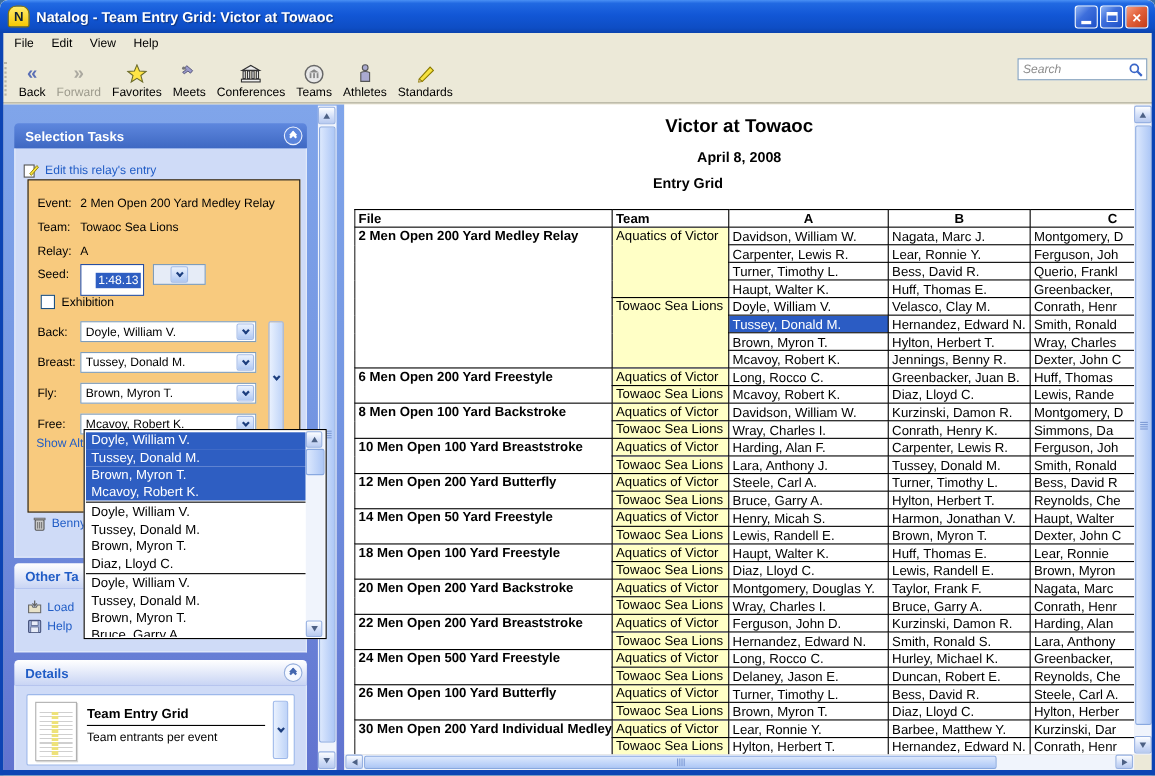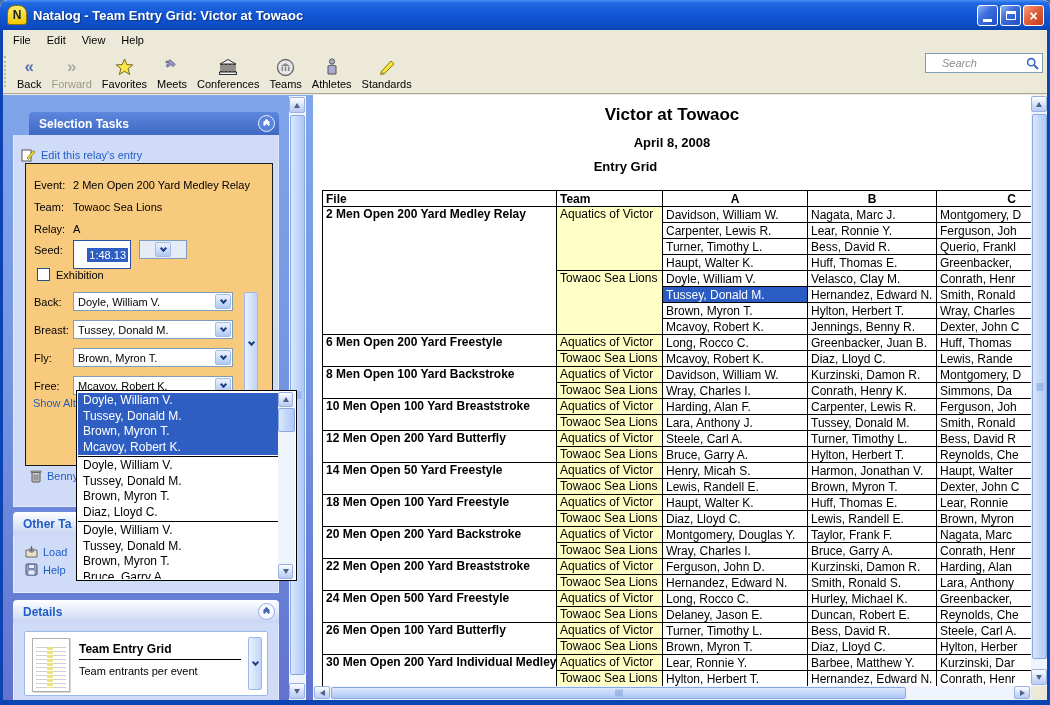--- a/index.html
+++ b/index.html
@@ -32,33 +32,33 @@
   .tgrip{position:absolute;left:4px;top:6px;bottom:6px;width:3px;border-left:2px dotted #B9B5A5;}
   .tbtns{position:absolute;left:12px;top:2px;display:flex;align-items:flex-start;}
   .tbtn{display:flex;flex-direction:column;align-items:center;justify-content:flex-end;height:40px;padding:2px 5px;}
   .tbtn .ico{height:20px;display:flex;align-items:center;justify-content:center;}
   .tbtn .tlabel{font-size:11px;color:#000;margin-top:1px;}
   .tbtn.disabled .tlabel{color:#9C9A8C;}
   .chevtxt{font-size:17px;line-height:16px;font-weight:bold;color:#5A6FB5;}
   .tbtn.disabled .chevtxt{color:#ABA9A0;}
   .searchbox{position:absolute;right:7px;top:3px;width:118px;height:20px;background:#fff;
     border:1px solid #7F9DB9;display:flex;align-items:center;}
-  .searchbox input{flex:1;border:0;outline:none;font-size:11px;padding:0 4px;font-family:"Liberation Sans",sans-serif;min-width:0;background:transparent;margin-left:12px;}
+  .searchbox input{flex:1;border:0;outline:none;font-size:11px;padding:0 4px;font-family:"Liberation Sans",sans-serif;min-width:0;background:transparent;}
   .searchbox input::placeholder{font-style:italic;color:#8C8C8C;}
   
   .sidebar{position:absolute;left:3px;top:95px;width:310px;height:605px;
     background:linear-gradient(180deg,#80A5EA 0%,#7496E2 45%,#6173CF 100%);}
   .docarea{position:absolute;left:313px;top:95px;width:718px;height:591px;background:#fff;overflow:hidden;}
   .borderL{position:absolute;left:0;top:30px;bottom:0;width:3px;background:#0C44B4;}
   .borderR{position:absolute;right:0;top:30px;bottom:0;width:3px;background:#0C44B4;}
   .borderB{position:absolute;left:0;bottom:0;width:1050px;height:5px;background:#0C44B4;}
   
   .panel{position:absolute;left:13px;width:266px;}
   .phead{height:23px;border-radius:4px 4px 0 0;display:flex;align-items:center;padding:0 4px 0 10px;}
-  .phead.special{background:linear-gradient(180deg,#5E87DE 0%,#3E68C2 100%);color:#fff;margin-left:16px;}
+  .phead.special{background:linear-gradient(180deg,#5E87DE 0%,#3E68C2 100%);color:#fff;}
   .phead.normal{background:linear-gradient(180deg,#FFFFFF 0%,#C8D4F4 100%);color:#215DC6;}
   .phead .ptitle{font-weight:bold;font-size:12px;flex:1;}
   .pchev{width:17px;height:17px;border-radius:50%;display:flex;flex-direction:column;align-items:center;justify-content:center;}
   .pchev.onblue{border:1px solid #EDF2FE;background:#5B85DC;color:#fff;}
   .pchev.onlight{border:1px solid #95AEDC;background:#F6F9FF;color:#4467B0;}
   .dblchev i{display:block;width:5px;height:5px;border-left:2px solid currentColor;border-top:2px solid currentColor;transform:rotate(45deg);}
   .dblchev i+i{margin-top:-3px;}
   .pbody{background:#CFDBF7;border:1px solid #E4EBFB;border-top:0;}
   .linkrow{display:flex;align-items:center;gap:5px;font-size:11px;color:#215DC6;}
   

